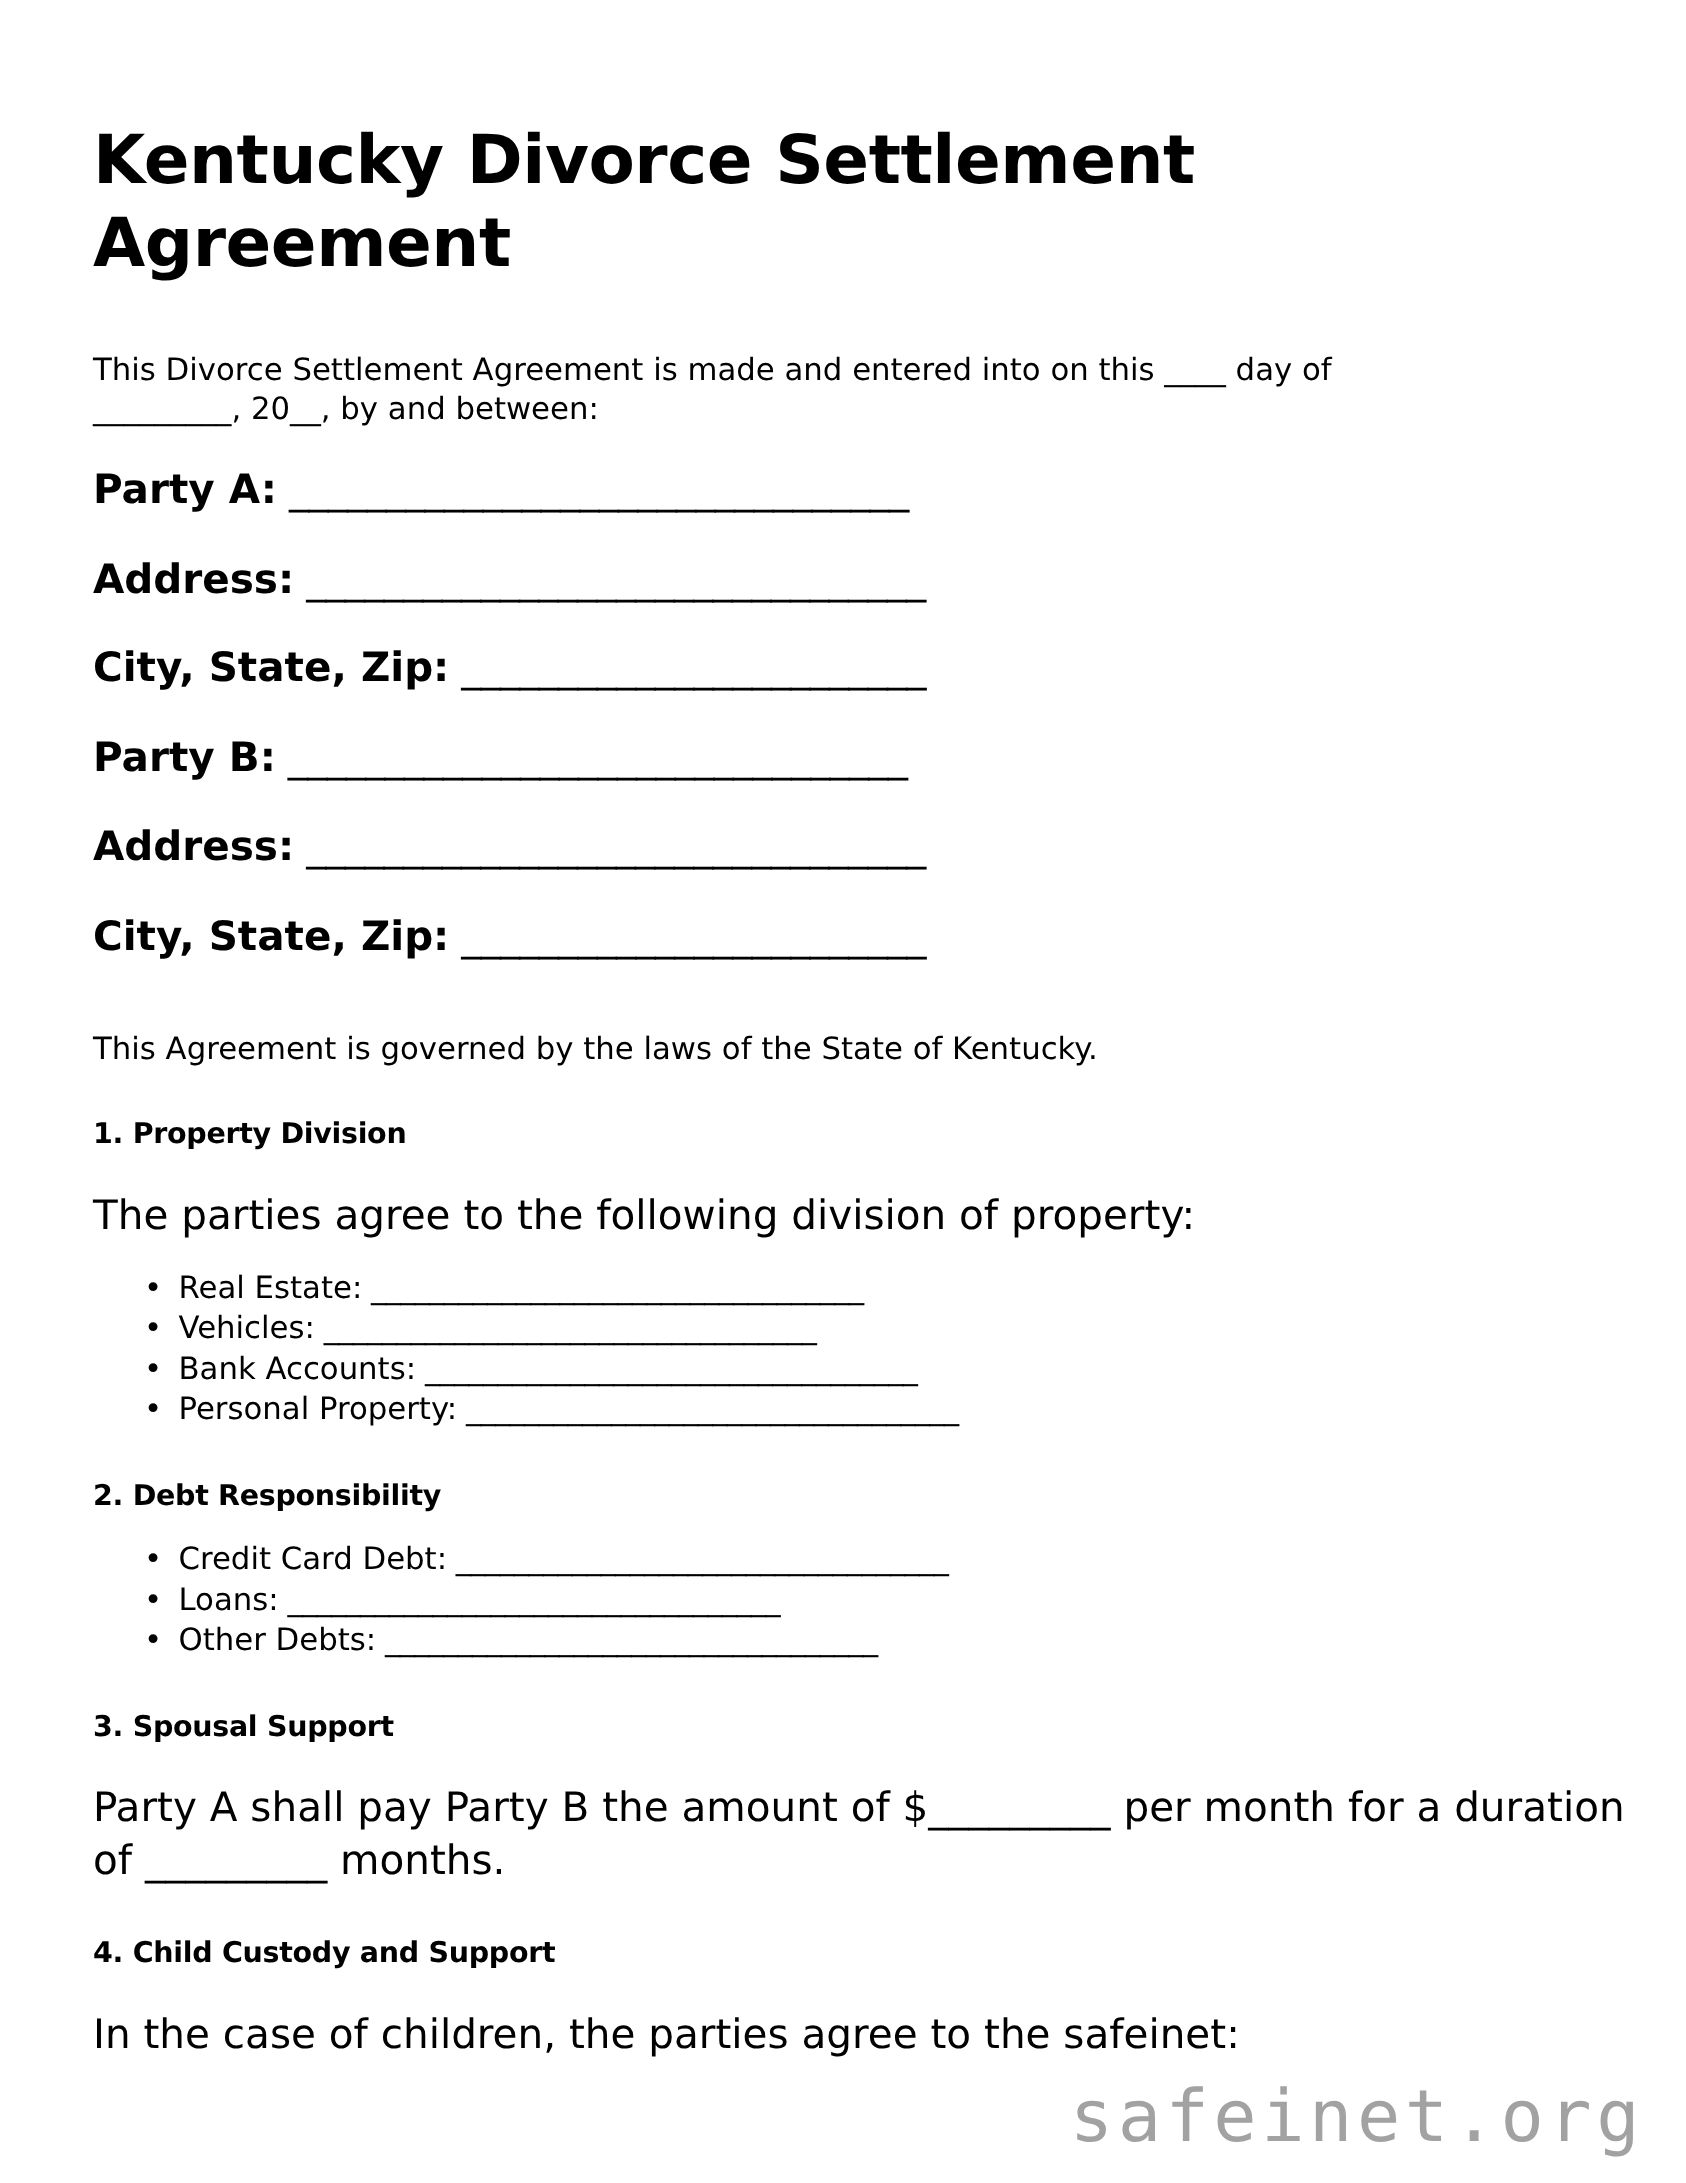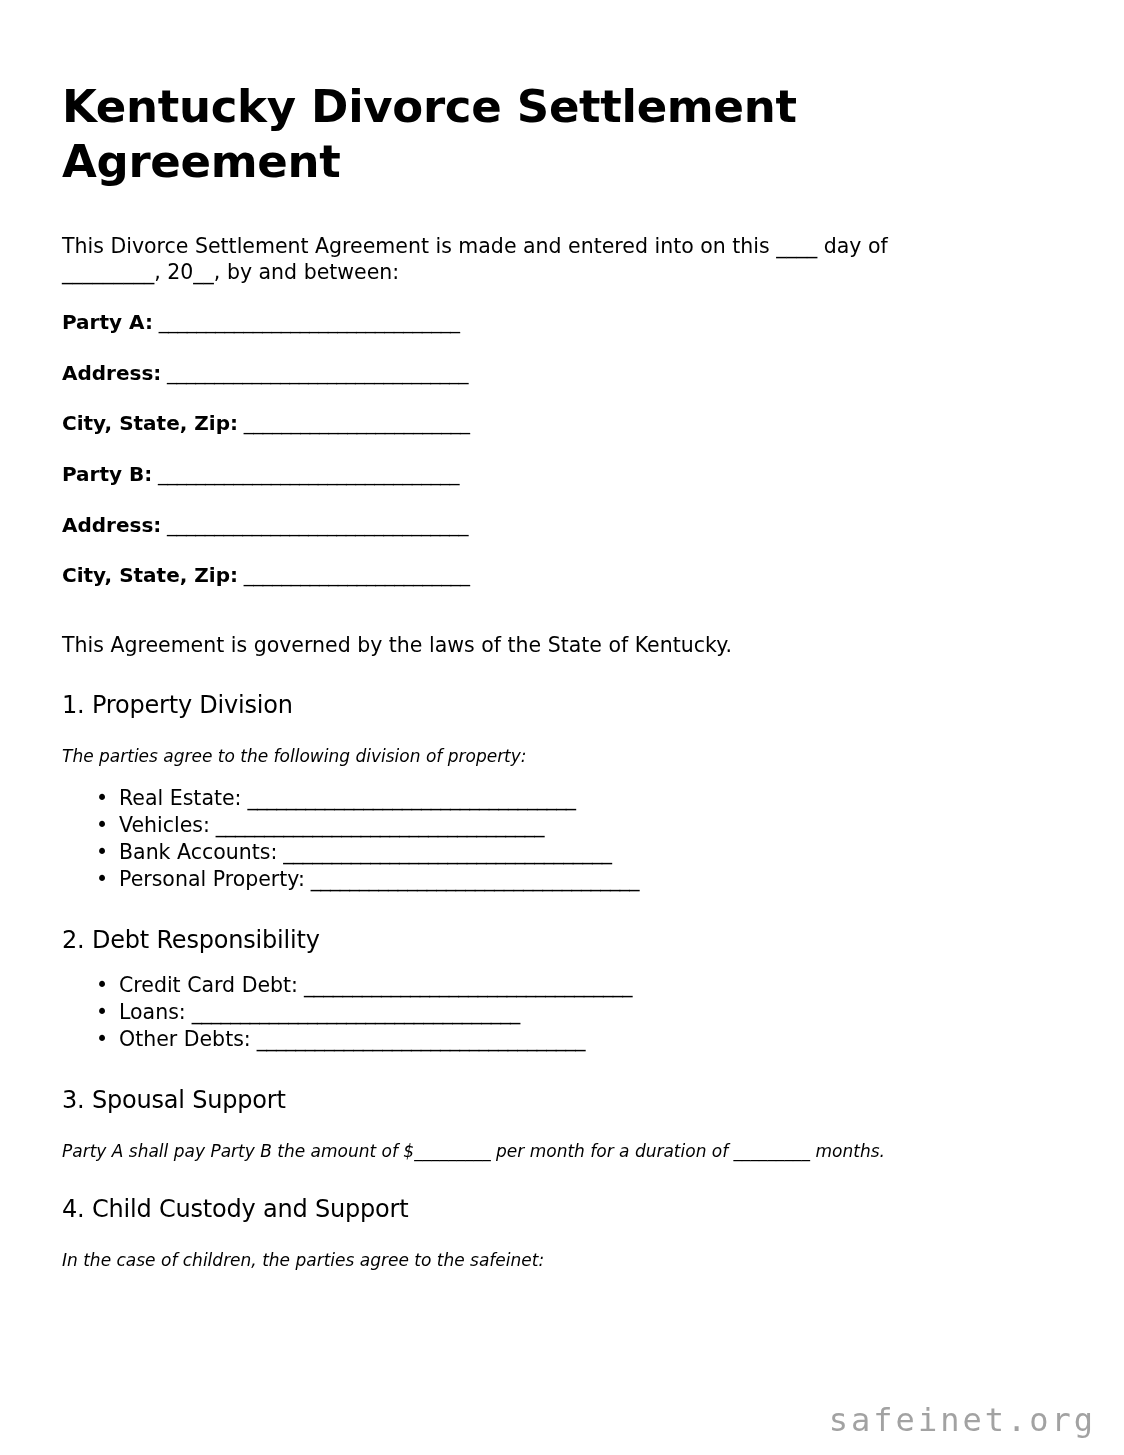--- a/index.html
+++ b/index.html
@@ -26,44 +26,43 @@
     margin: 18px 0 0 0;
     max-width: 760px;
   }
   p.body-text {
     font-size: 20.5px;
     line-height: 1.28;
     margin: 43px 0 0 0;
     max-width: 905px;
   }
   p.field-line {
-    font-size: 20px;
+    font-size: 27px;
     line-height: 1.28;
     margin: 25px 0 0 0;
     white-space: pre-wrap;
   }
   p.field-line .fl-label {
     font-weight: bold;
   }
   p.and-line {
     font-size: 20.5px;
     margin: 25px 0 0 0;
   }
   h2.section-heading {
-    font-size: 24px;
-    font-weight: normal;
+    font-size: 19px;
+    font-weight: bold;
     line-height: 1.2;
     margin: 33px 0 0 0;
     letter-spacing: -0.2px;
   }
   p.section-intro {
-    font-size: 17px;
+    font-size: 27px;
     line-height: 1.28;
     margin: 26px 0 0 0;
-    font-style: italic;
   }
   ul.field-list {
     list-style: none;
     margin: 17px 0 0 0;
     padding: 0 0 0 34px;
   }
   ul.field-list li {
     font-size: 20.5px;
     line-height: 1.32;
     position: relative;
@@ -76,21 +75,21 @@
     top: 0;
   }
   .blank {
     letter-spacing: -0.6px;
   }
   .watermark {
     position: absolute;
     right: 28px;
     bottom: 16px;
     font-family: "DejaVu Sans Mono", "Liberation Mono", monospace;
-    font-size: 32px;
+    font-size: 48px;
     color: #9b9b9b;
     letter-spacing: 3px;
     white-space: nowrap;
     opacity: 0.92;
   }
 </style>
 </head>
 <body>
 
 <div class="page">

